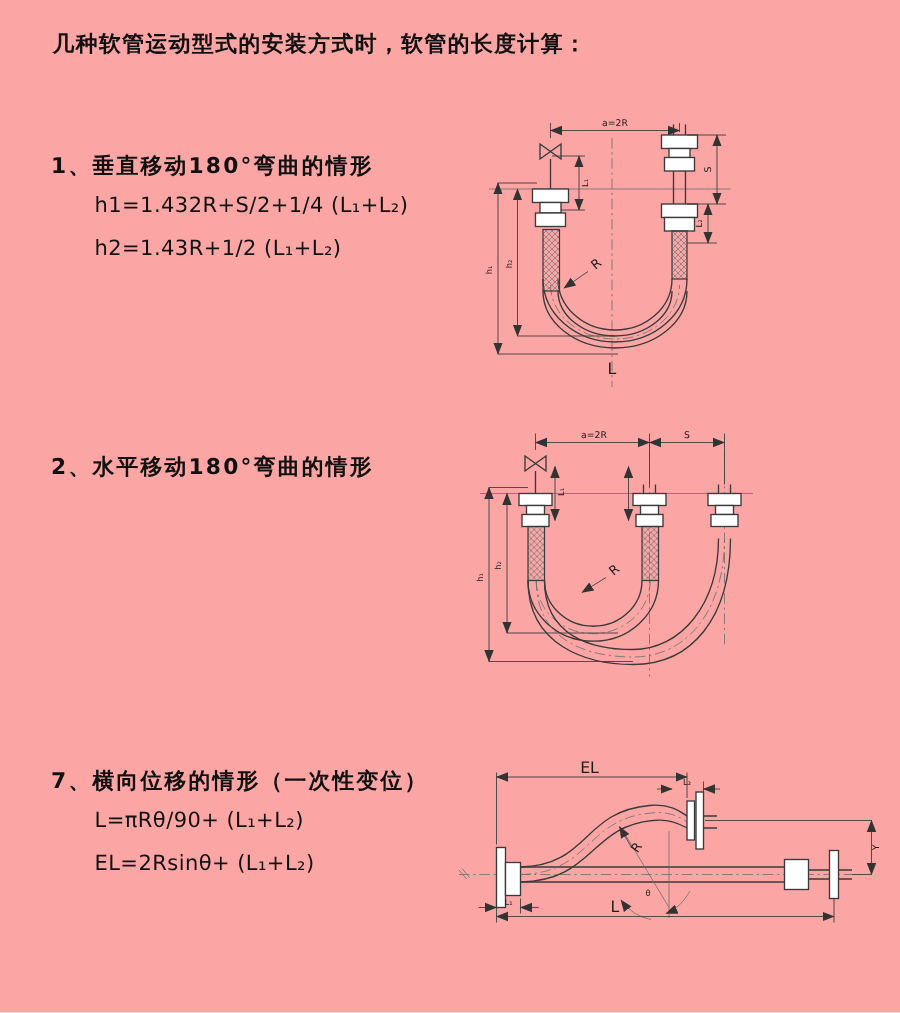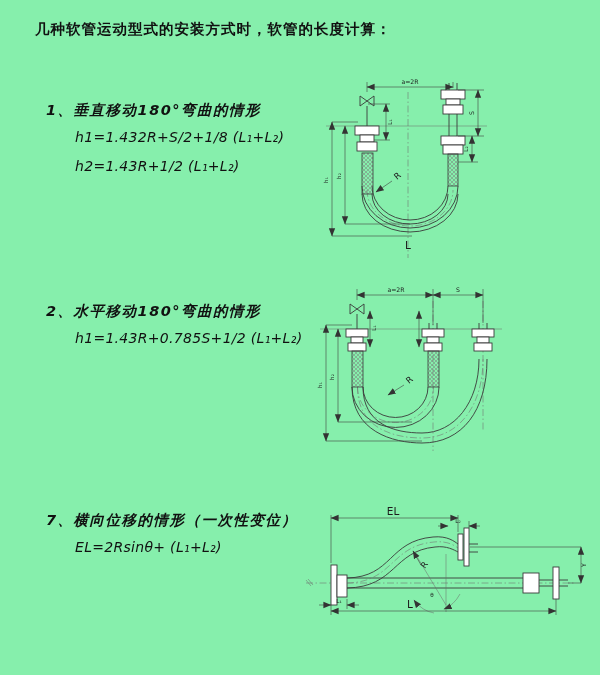--- a/index.html
+++ b/index.html
@@ -1,19 +1,19 @@
 <!DOCTYPE html>
 <html><head>
 <meta charset="utf-8">
 <style>
   html,body{margin:0;padding:0;background:#fff;}
-  #page{position:relative;width:600px;height:675px;background:#86efac;overflow:hidden;
+  #page{position:relative;width:600px;height:675px;background:#fca5a5;overflow:hidden;
         font-family:"DejaVu Sans","Liberation Sans",sans-serif;color:#111;}
   .title{position:absolute;left:35px;top:20px;font-size:14.5px;font-weight:700;letter-spacing:1px;}
-  .section{position:absolute;left:46px;width:300px;font-style:italic;}
+  .section{position:absolute;left:34px;width:300px;}
   .sec-head{font-size:14.5px;font-weight:700;letter-spacing:1.5px;margin:0 0 3px 0;}
   .formula{font-size:14px;font-weight:400;line-height:29px;margin-left:29px;letter-spacing:0.3px;white-space:nowrap;}
   #sec1{top:101px;} #sec2{top:302px;} #sec3{top:511px;}
   .dia{position:absolute;}
   #dia1{left:312px;top:74px;} #dia2{left:312px;top:281px;} #dia3{left:298px;top:503px;}
   svg .ln{stroke:#3a3a3a;stroke-width:0.9;fill:none;}
   svg .thin{stroke:#6a6a6a;stroke-width:0.5;fill:none;}
   svg .dim{stroke:#3f3f3f;stroke-width:0.6;fill:none;}
   svg .cl{stroke:#6f6f6f;stroke-width:0.55;fill:none;stroke-dasharray:7 2.5 1.5 2.5;}
   svg .fit{fill:#fff;stroke:#3a3a3a;stroke-width:0.9;}
@@ -23,31 +23,31 @@
 </style>
 </head>
 <body>
 
 <div id="page">
 
   <div class="title">几种软管运动型式的安装方式时，软管的长度计算：</div>
 
   <div class="section" id="sec1">
     <div class="sec-head">1、垂直移动180°弯曲的情形</div>
-    <div class="formula">h1=1.432R+S/2+1/8 (L₁+L₂)</div>
+    <div class="formula">h1=1.432R+S/2+1/4 (L₁+L₂)</div>
     <div class="formula">h2=1.43R+1/2 (L₁+L₂)</div>
   </div>
 
   <div class="section" id="sec2">
     <div class="sec-head">2、水平移动180°弯曲的情形</div>
-    <div class="formula">h1=1.43R+0.785S+1/2 (L₁+L₂)</div>
   </div>
 
   <div class="section" id="sec3">
     <div class="sec-head">7、横向位移的情形（一次性变位）</div>
+    <div class="formula">L=πRθ/90+ (L₁+L₂)</div>
     <div class="formula">EL=2Rsinθ+ (L₁+L₂)</div>
   </div>
 
   <svg id="dia1" class="dia" width="285" height="188" viewBox="0 0 285 188">
     <defs>
       <marker id="m1" viewBox="0 0 10 10" refX="8.5" refY="5" markerWidth="9" markerHeight="9" orient="auto-start-reverse" markerUnits="userSpaceOnUse">
         <path d="M0,1.5 L9,5 L0,8.5 z" fill="#333"></path>
       </marker>
       <pattern id="p1" width="4" height="4" patternUnits="userSpaceOnUse">
         <path d="M0,0L4,4 M4,0L0,4" stroke="#7a7a7a" stroke-width="0.5" fill="none"></path>

